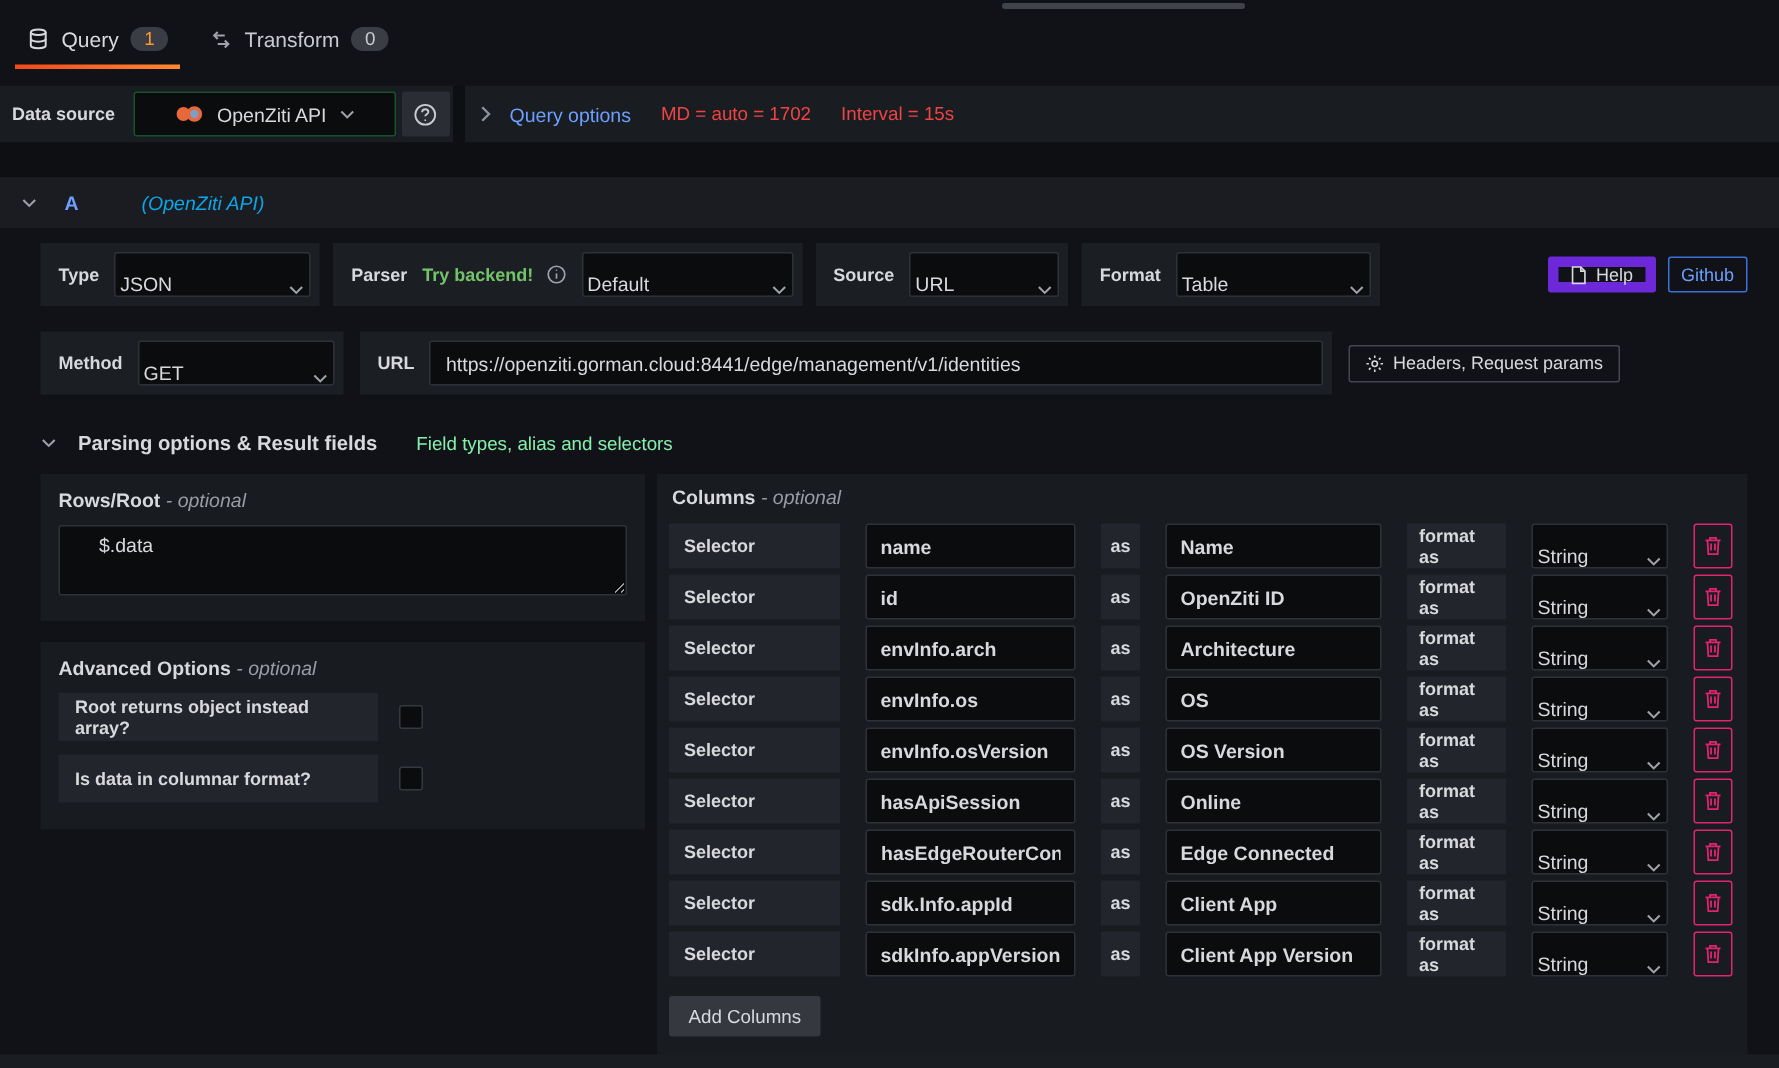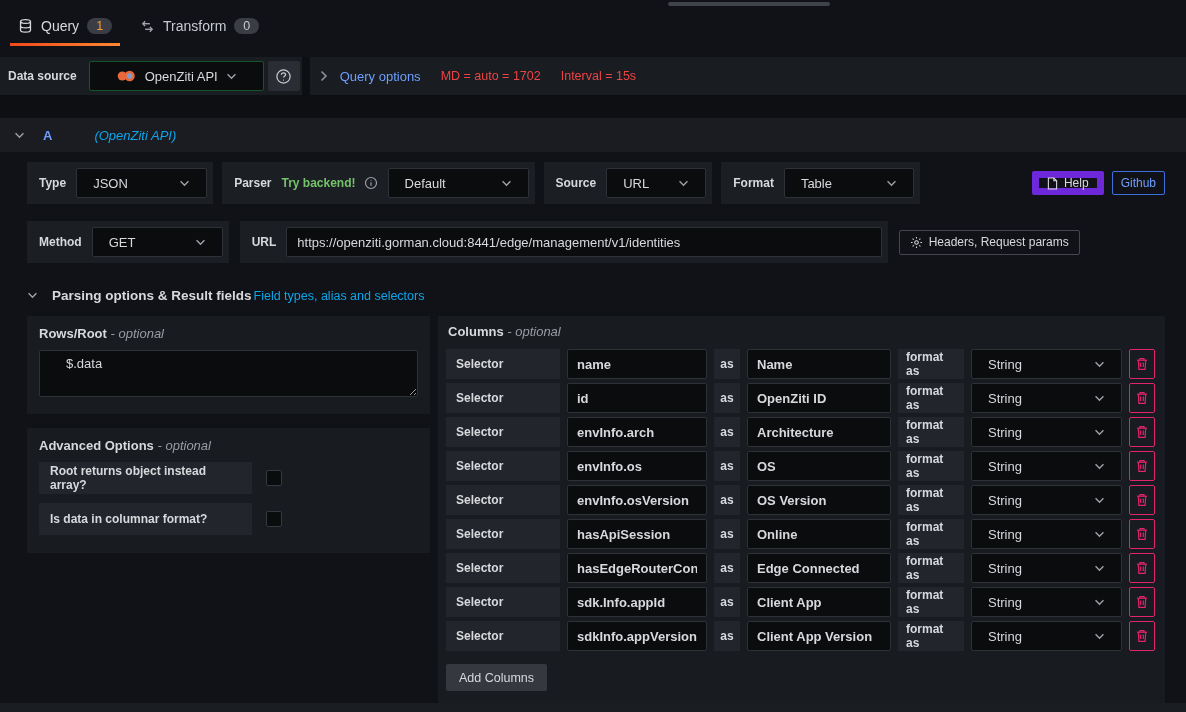--- a/index.html
+++ b/index.html
@@ -41,52 +41,52 @@
   .query-header { height:34px; background:#1a1c21; display:flex; align-items:center; padding-left:14px; }
   .query-header .chev { color:#9fa2a8; }
   .refid { color:#6e9fff; font-weight:700; font-size:13px; margin-left:18px; }
   .ds-hint { color:#0ea5e9; font-style:italic; font-size:13px; margin-left:42px; }
 
   
   .editor { padding:10px 21px 0 27px; }
   .row1 { display:flex; gap:9px; align-items:flex-start; }
   .block { background:#1b1e23; padding:6px; display:flex; align-items:center; height:42px; }
   .blk-label { font-weight:700; padding:0 10px 0 6px; white-space:nowrap; }
-  .select { height:30px; background:#0b0c0e; border:1px solid #2e3238; border-radius:2px; display:flex; align-items:center; justify-content:space-between; padding:0 16px; font-size:13px; cursor:pointer; gap:8px; }
+  .select { height:30px; background:#0b0c0e; border:1px solid #2e3238; border-radius:2px; display:flex; align-items:flex-end; justify-content:space-between; padding:0 3px; font-size:13px; cursor:pointer; gap:8px; }
   .select .chev { color:#9fa2a8; }
   .parser-hint { color:#74c36a; font-weight:700; margin-right:8px; white-space:nowrap; }
   .info-icon { color:#9fa2a8; margin-right:10px; }
   .right-btns { margin-left:auto; display:flex; gap:8px; margin-top:9px; }
   .btn { height:24px; display:flex; align-items:center; gap:6px; padding:0 8px; border-radius:2px; font-size:12px; font-weight:500; cursor:pointer; background:transparent; color:#d8d9dd; border:7px solid #6d28d9; }
   .btn.github { color:#6e9fff; border:1px solid #3d71d9; }
 
   .row2 { display:flex; gap:11px; align-items:center; margin-top:17px; }
   .url-block { flex:0 0 648px; }
   .url-input { flex:1; height:30px; background:#0b0c0e; border:1px solid #2e3238; border-radius:2px; color:#d8d9dd; font-size:13px; padding:0 10px; font-family:"Liberation Sans", sans-serif; }
   .headers-btn { height:25px; border:1px solid #44474d; background:transparent; color:#d8d9dd; border-radius:2px; display:flex; align-items:center; gap:6px; padding:0 10px; font-size:12px; font-weight:500; cursor:pointer; }
 
   .parsing-header { display:flex; align-items:baseline; margin:25px 0 13px 0; }
   .parsing-header .chev { color:#9fa2a8; margin-right:14px; position:relative; top:-1px; }
   .parsing-title { font-weight:700; font-size:13.5px; }
-  .parsing-sub { color:#0ea5e9; font-size:12.5px; margin-left:2px; }
+  .parsing-sub { color:#86efac; font-size:12.5px; margin-left:26px; }
 
   .panels { display:flex; gap:8px; align-items:flex-start; }
   .left-col { width:403px; flex:none; }
   .panel { background:#181b20; padding:10px 12px 14px 12px; }
   .panel-title { font-weight:700; font-size:13px; margin-bottom:9px; }
   .optional { color:#9a9ca3; font-weight:400; font-style:italic; }
   .roottext { width:100%; height:47px; background:#0b0c0e; border:1px solid #2e3238; border-radius:2px; color:#d8d9dd; font-size:13px; padding:5px 26px; resize:both; font-family:"Liberation Sans", sans-serif; }
   .panel.adv { margin-top:14px; padding-bottom:18px; }
   .adv-row { display:flex; align-items:center; margin-top:9px; }
   .adv-label { width:213px; height:32px; background:#22252b; display:flex; align-items:center; padding:0 11px; font-weight:700; }
   .checkbox { width:16px; height:16px; background:#0b0c0e; border:1px solid #35383f; border-radius:2px; margin-left:14px; cursor:pointer; }
 
   .cols-panel { flex:1; padding:8px 10px 14px 8px; }
   .cols-panel .panel-title { margin-bottom:10px; padding-left:2px; }
-  .col-row { display:flex; align-items:center; gap:7px; margin-bottom:4px; }
+  .col-row { display:flex; align-items:center; gap:17px; margin-bottom:4px; }
   .lbox { background:#22252b; height:30px; display:flex; align-items:center; padding:0 10px; font-weight:700; flex:none; }
   .lbox.sel { width:114px; }
   .lbox.as { width:26px; justify-content:center; padding:0; }
   .lbox.fmt { width:66px; padding:0 8px; }
   .field { height:30px; background:#0b0c0e; border:1px solid #2e3238; border-radius:2px; color:#d8d9dd; font-size:13px; padding:0 9px; flex:none; font-family:"Liberation Sans", sans-serif;font-weight:bold; }
   .f1 { width:140px; }
   .f2 { width:144px; }
   .fmt-select { flex:1; height:30px; }
   .del-btn { width:26px; height:30px; flex:none; background:transparent; border:1px solid #e0246e; border-radius:2px; color:#e0246e; display:flex; align-items:center; justify-content:center; cursor:pointer; }
   .add-cols { margin-top:9px; height:27px; background:#35383e; border:none; border-radius:2px; color:#d8d9dd; font-size:12.5px; font-weight:500; padding:0 13px; cursor:pointer; font-family:"Liberation Sans", sans-serif; }

